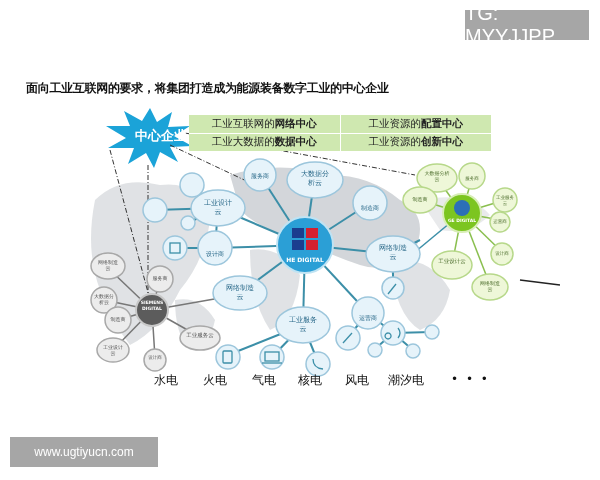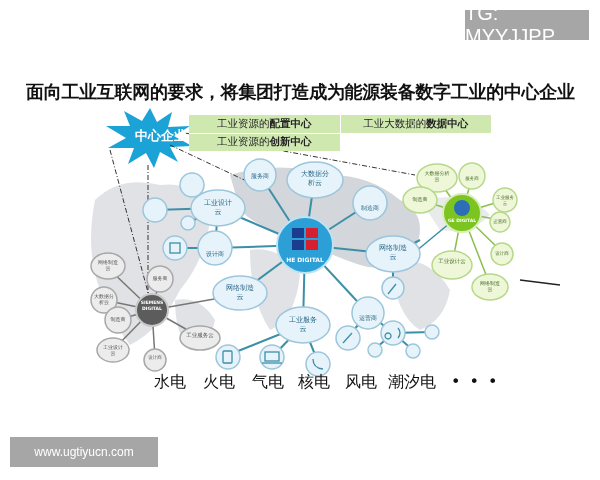--- a/index.html
+++ b/index.html
@@ -1,27 +1,27 @@
 <!DOCTYPE html>
 <html><head>
 <meta charset="utf-8">
 <style>
   html, body { margin:0; padding:0; background:#ffffff; }
   body { width:600px; height:480px; position:relative; overflow:hidden; font-family:"DejaVu Sans", sans-serif; }
   .wm { position:absolute; background:#a6a6a6; color:#ffffff; font-family:"Liberation Sans", sans-serif; display:flex; align-items:center; justify-content:center; }
   .wm-top { left:465px; top:10px; width:124px; height:30px; font-size:20px; }
   .wm-bottom { left:10px; top:437px; width:148px; height:30px; font-size:12px; }
-  .title { position:absolute; left:26px; top:80px; font-size:18px; font-weight:bold; color:#111; letter-spacing:-0.3px; }
+  .title { position:absolute; left:26px; top:80px; font-size:12px; font-weight:bold; color:#111; letter-spacing:-0.3px; }
   .roles { position:absolute; left:189px; top:115px; width:302px; height:36px; display:grid; grid-template-columns:1fr 1fr; grid-template-rows:1fr 1fr; gap:1px; background:#ffffff; }
   .role { background:#cfe8b0; font-size:10.5px; color:#222; display:flex; align-items:center; justify-content:center; white-space:nowrap; }
   .role b { font-weight:bold; }
   .star-label { position:absolute; left:129px; top:127px; width:64px; text-align:center; font-size:13px; font-weight:bold; color:#ffffff; }
   svg.net { position:absolute; left:0; top:0; }
   .cloud-text { position:absolute; font-family:"DejaVu Serif", serif; text-align:center; color:#2b6a8a; line-height:1.25; }
-  .energy { position:absolute; top:372px; font-size:16px; color:#111; }
+  .energy { position:absolute; top:372px; font-size:12px; color:#111; }
   .hub-label { position:absolute; font-weight:bold; color:#fff; text-align:center; }
 </style>
 </head>
 <body>
 
 <div class="wm wm-top">TG: MYYJJPP</div>
 <div class="wm wm-bottom">www.ugtiyucn.com</div>
 
 <div class="title">面向工业互联网的要求，将集团打造成为能源装备数字工业的中心企业</div>
 
@@ -161,20 +161,24 @@
     <path d="M388 294 l8 -10"></path>
     <rect x="170" y="243" width="10" height="10"></rect>
     <path d="M388 333 a3 3 0 1 0 0.1 0 M398 328 q4 5 0 10"></path>
   </g>
 </svg>
 
 <div class="star-label">中心企业</div>
 
 <div class="roles">
   <div class="role">
+      <span>工业互联网的</span>
+      <b>网络中心</b>
+    </div>
+  <div class="role">
       <span>工业资源的</span>
       <b>配置中心</b>
     </div>
   <div class="role">
       <span>工业大数据的</span>
       <b>数据中心</b>
     </div>
   <div class="role">
       <span>工业资源的</span>
       <b>创新中心</b>

